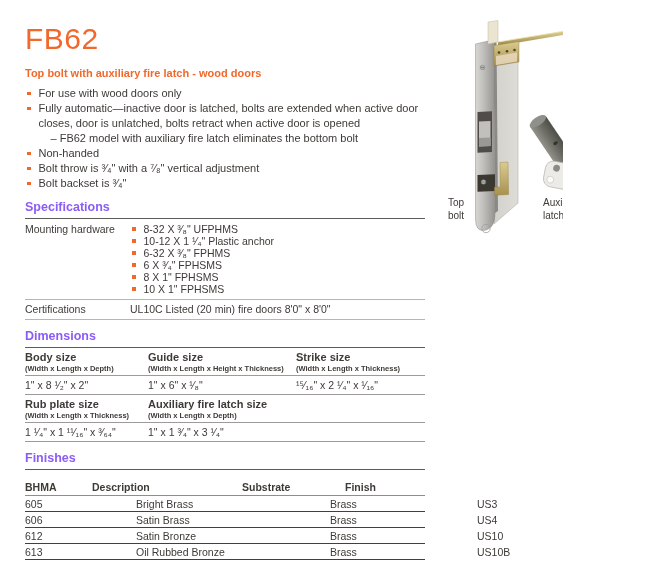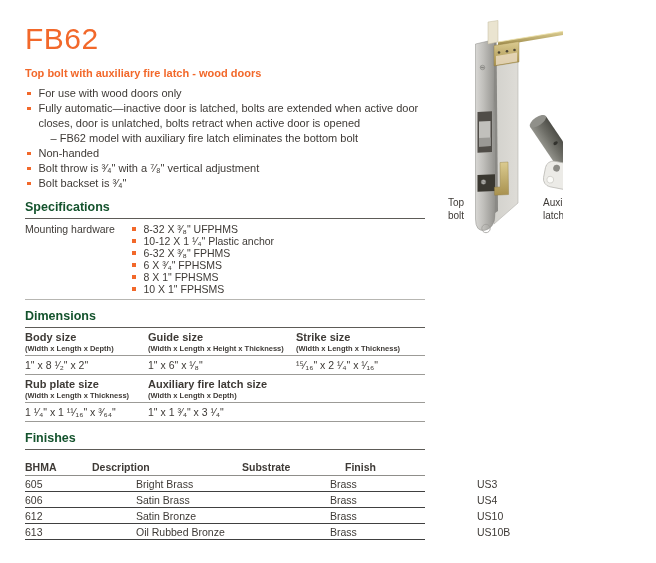--- a/index.html
+++ b/index.html
@@ -8,21 +8,21 @@
     font-family:"Liberation Sans","DejaVu Sans",sans-serif;color:#3e3a36;
     --accent:#f2682a;
   }
   .content{position:absolute;left:25px;top:24px;width:400px;}
   .title{font-size:30px;font-weight:300;color:var(--accent);letter-spacing:.5px;line-height:1;margin:0;}
   .subtitle{font-size:11px;font-weight:bold;color:var(--accent);margin:13px 0 0 0;}
   .features{list-style:none;margin:7px 0 0 0;padding:0;font-size:11px;line-height:15px;}
   .features li{display:flex;}
   .sq{flex:0 0 auto;width:3.5px;height:3.5px;background:var(--accent);margin:5.5px 8px 0 2px;}
   .subitem{padding-left:12px;}
-  .sec{font-size:12.5px;font-weight:bold;color:#14532d;margin:9px 0 0 0;padding-bottom:4px;border-bottom:1px solid #5d5b57;}
+  .sec{font-size:12.5px;font-weight:bold;color:#8b5cf6;margin:9px 0 0 0;padding-bottom:4px;border-bottom:1px solid #5d5b57;}
   .spec-row{display:flex;font-size:10.5px;border-bottom:1px solid #b7b6b2;padding:3.5px 0;}
   .spec-label{flex:0 0 105px;}
   .spec-items{list-style:none;margin:0;padding:0;}
   .spec-items li{display:flex;line-height:12.1px;}
   .spec-items .sq{margin-top:4.5px;}
   .dim-head-row{display:flex;padding:3px 0 2px;border-bottom:1px solid #9c9b97;}
   .dim-val-row{display:flex;padding:2.5px 0 3px;border-bottom:1px solid #9c9b97;}
   .dc1{flex:0 0 123px;} .dc2{flex:0 0 148px;} .dc3{flex:0 0 129px;}
   .dim-name{font-size:11px;font-weight:bold;line-height:13px;}
   .dim-sub{font-size:7.5px;font-weight:bold;line-height:9.5px;}
@@ -96,20 +96,24 @@
             <span class="sq"></span>
             <span>8 X 1" FPHSMS</span>
           </li>
         <li>
             <span class="sq"></span>
             <span>10 X 1" FPHSMS</span>
           </li>
       </ul>
     </div>
 
+    <div class="spec-row">
+      <div class="spec-label">Certifications</div>
+      <div>UL10C Listed (20 min) fire doors 8'0" x 8'0"</div>
+    </div>
 
     <h3 class="sec">Dimensions</h3>
 
     <div class="dim-head-row">
       <div class="dc1">
         <div class="dim-name">Body size</div>
         <div class="dim-sub">(Width x Length x Depth)</div>
       </div>
       <div class="dc2">
         <div class="dim-name">Guide size</div>

